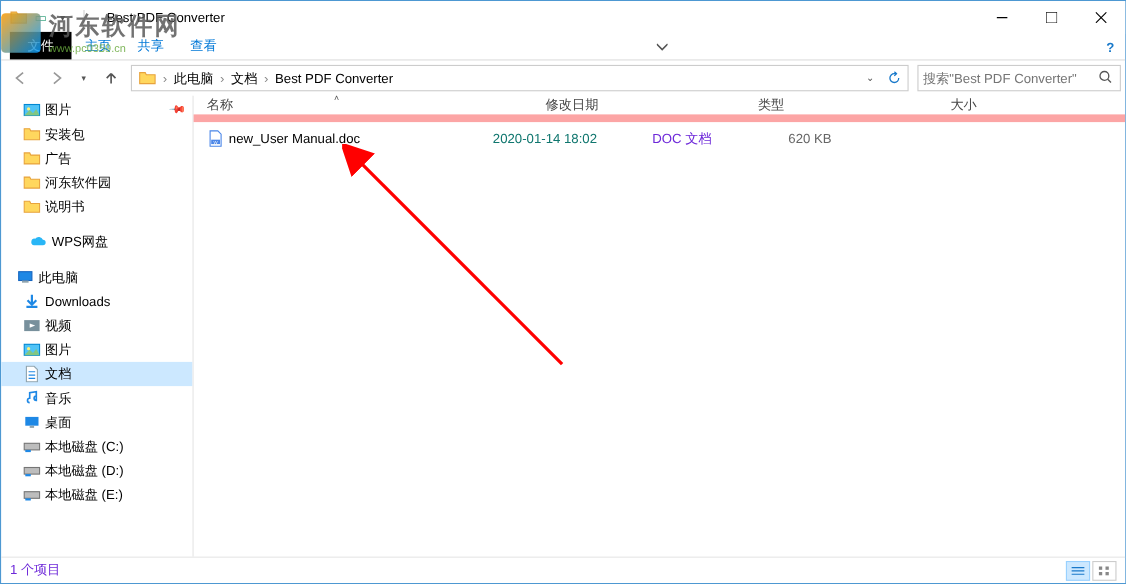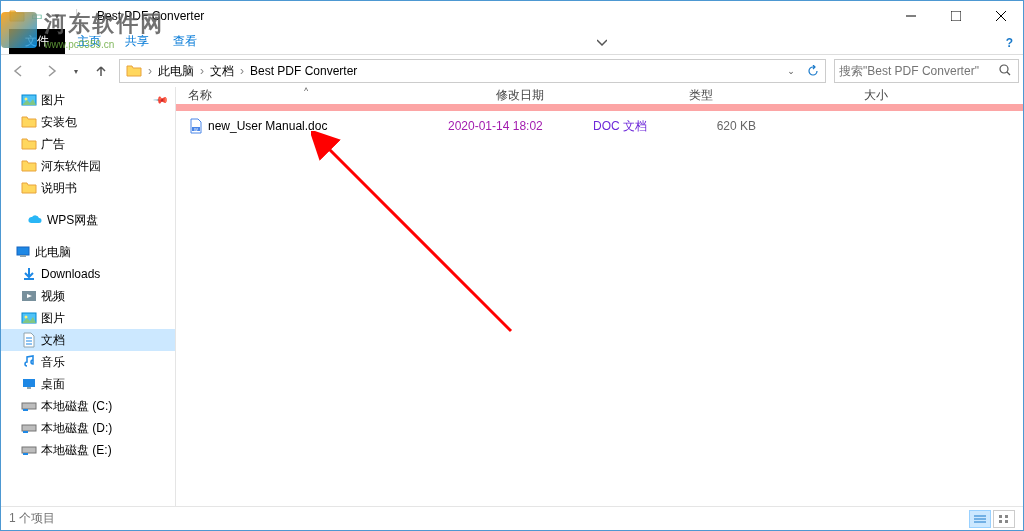--- a/index.html
+++ b/index.html
@@ -51,21 +51,21 @@
     .col-type { width: 95px; }
     .col-size { width: 100px; text-align: center; }
     .sort-ind { position: absolute; top: -2px; left: 50%; transform: translateX(-50%); font-size: 8px; color: #555; }
     
     .file-list { flex: 1; padding-top: 4px; }
     .file-row { display: flex; height: 22px; align-items: center; cursor: pointer; }
     .file-cell { font-size: 12px; padding-left: 12px; }
     .file-name-cell { width: 260px; display: flex; align-items: center; gap: 4px; }
     .file-icon { width: 16px; height: 16px; display: flex; align-items: center; justify-content: center; }
     
-    .statusbar { height: 24px; border-top: 1px solid #e5e5e5; display: flex; align-items: center; padding: 0 8px; font-size: 12px; color: #737373; justify-content: flex-end; }
+    .statusbar { height: 24px; border-top: 1px solid #e5e5e5; display: flex; align-items: center; padding: 0 8px; font-size: 12px; color: #6d28d9; justify-content: flex-end; }
     .view-toggles { margin-left: auto; display: flex; gap: 2px; }
     .view-btn { width: 22px; height: 18px; border: 1px solid #ccc; display: flex; align-items: center; justify-content: center; cursor: pointer; font-size: 10px; }
     .view-btn.active { background: #cce8ff; border-color: #99d1ff; }
     
     .watermark { position: absolute; top: 8px; left: 0; pointer-events: none; opacity: 0.85; }
     .wm-logo { width: 36px; height: 36px; background: linear-gradient(135deg, #ff9a00, #0099ff); border-radius: 4px; display: inline-block; vertical-align: middle; position: relative; }
     .wm-text { display: inline-block; vertical-align: middle; margin-left: 4px; }
     .wm-main { font-size: 22px; font-weight: bold; color: #5a5a5a; letter-spacing: 2px; }
     .wm-url { font-size: 10px; color: #6aaa3f; font-family: Arial; }
     
@@ -335,21 +335,21 @@
         <div class="file-cell file-name-cell">
           <span class="file-icon">
             <svg width="16" height="16" viewBox="0 0 16 16">
                 <path d="M3 1 L10 1 L13 4 L13 15 L3 15 Z" fill="#fff" stroke="#4a86e8"></path>
                 <rect x="4" y="9" width="8" height="4" fill="#4a86e8"></rect>
                 <text x="8" y="12.5" font-size="4" fill="#fff" text-anchor="middle">W</text>
               </svg>
           </span>
           <span>new_User Manual.doc</span>
         </div>
-        <div class="file-cell col-date" style="color:#a21caf">2020-01-14 18:02</div>
+        <div class="file-cell col-date" style="color:#0f766e">2020-01-14 18:02</div>
         <div class="file-cell col-type" style="color:#6d28d9">DOC 文档</div>
         <div class="file-cell col-size" style="color:#666;text-align:right;padding-right:20px">620 KB</div>
       </div>
     </div>
   </div>
 </div>
 
 <div class="statusbar">
   <span>1 个项目</span>
   <div class="view-toggles">

